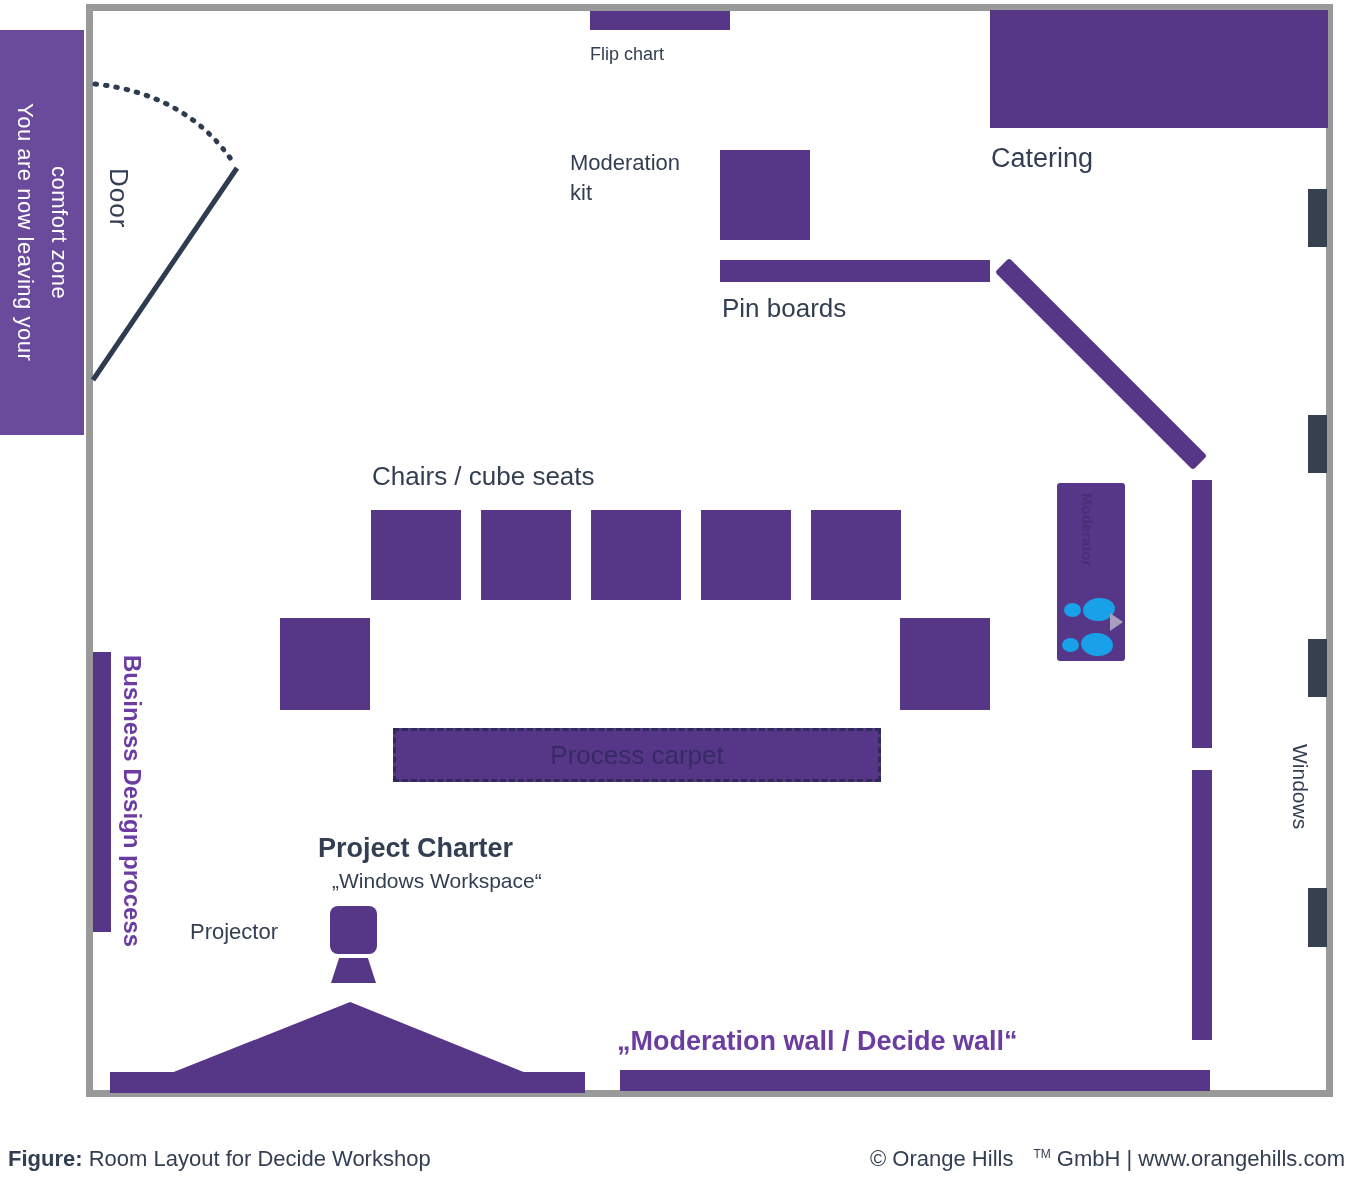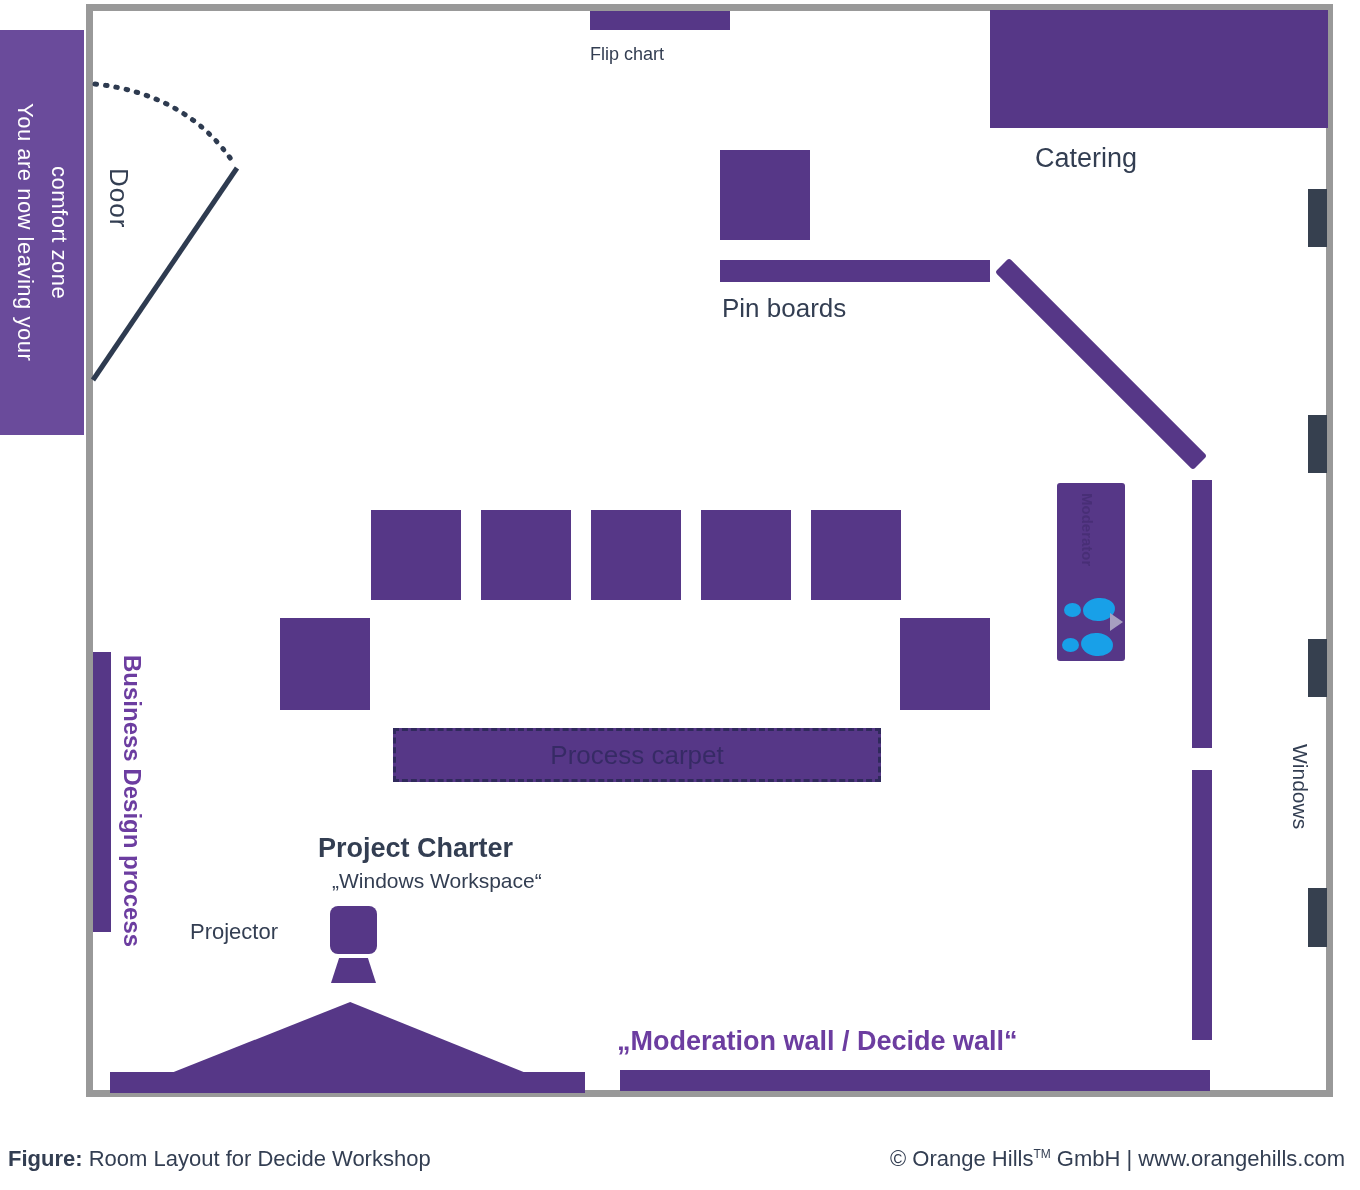--- a/index.html
+++ b/index.html
@@ -39,21 +39,21 @@
     clip-path:polygon(18% 0,82% 0,100% 100%,0 100%);
   }
   .screen-triangle{
     background:var(--purple,#563787);
     clip-path:polygon(50.4% 0,100% 100%,0 100%);
   }
   .diag{transform:rotate(45deg);transform-origin:center;border-radius:3px;}
   .frame{background:#36404f;}
   .caption{font-size:22px;color:var(--navy,#333e52);}
   .caption b{font-weight:bold;text-align:center;}
-  sup.tm{font-size:12px;vertical-align:super;letter-spacing:0;}
+  sup.tm{font-size:12px;vertical-align:super;letter-spacing:0;margin-left:20px;}
   svg.overlay{position:absolute;left:0;top:0;pointer-events:none;}
 </style>
 </head>
 <body>
 
 <div id="stage">
 
   <div class="abs wall" style="left:86px;top:4px;width:1247px;height:7px;"></div>
   <div class="abs wall" style="left:86px;top:1090px;width:1247px;height:7px;"></div>
   <div class="abs wall" style="left:86px;top:4px;width:7px;height:1093px;"></div>
@@ -66,29 +66,32 @@
 
   <svg class="overlay" width="1360" height="1190" viewBox="0 0 1360 1190">
     <line x1="93" y1="380" x2="237" y2="168" stroke="#2e3b50" stroke-width="5"></line>
     <path d="M 95 84 Q 188 94 235 165" fill="none" stroke="#2e3b50" stroke-width="5" stroke-linecap="round" stroke-dasharray="1.5 9"></path>
   </svg>
   <div class="abs navy-label vtext" style="left:103px;top:168px;font-size:26px;letter-spacing:1px;">Door</div>
 
   <div class="abs shape" style="left:590px;top:11px;width:140px;height:19px;"></div>
   <div class="abs navy-label" style="left:590px;top:44px;font-size:18px;">Flip chart</div>
 
+  <div class="abs navy-label pre" style="left:570px;top:148px;font-size:22px;line-height:1.35;">Moderation
+kit</div>
   <div class="abs shape" style="left:720px;top:150px;width:90px;height:90px;"></div>
 
   <div class="abs shape" style="left:720px;top:260px;width:270px;height:22px;"></div>
   <div class="abs navy-label" style="left:722px;top:293px;font-size:26px;">Pin boards</div>
   <div class="abs shape diag" style="left:961px;top:354px;width:280px;height:20px;"></div>
 
   <div class="abs shape" style="left:990px;top:10px;width:338px;height:118px;"></div>
-  <div class="abs navy-label" style="left:991px;top:143px;font-size:27px;margin-left:44px;">Catering</div>
+  <div class="abs navy-label" style="left:991px;top:143px;font-size:27px;">Catering</div>
 
+  <div class="abs navy-label" style="left:372px;top:461px;font-size:26px;">Chairs / cube seats</div>
   <div class="abs shape" style="left:371px;top:510px;width:90px;height:90px;"></div>
   <div class="abs shape" style="left:481px;top:510px;width:90px;height:90px;"></div>
   <div class="abs shape" style="left:591px;top:510px;width:90px;height:90px;"></div>
   <div class="abs shape" style="left:701px;top:510px;width:90px;height:90px;"></div>
   <div class="abs shape" style="left:811px;top:510px;width:90px;height:90px;"></div>
   <div class="abs shape" style="left:280px;top:618px;width:90px;height:92px;"></div>
   <div class="abs shape" style="left:900px;top:618px;width:90px;height:92px;"></div>
 
   <div class="abs carpet" style="left:393px;top:728px;width:482px;height:48px;">
     <span class="carpet-text">Process carpet</span>

